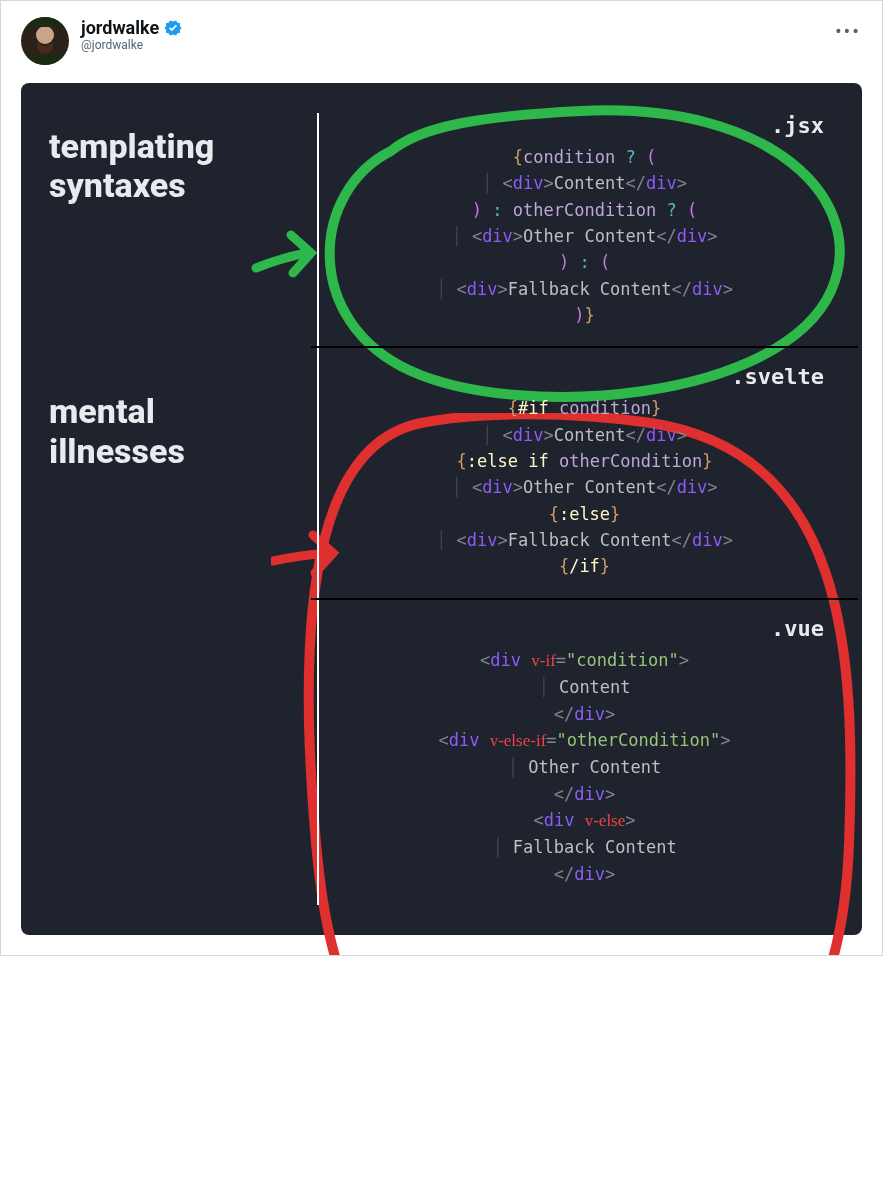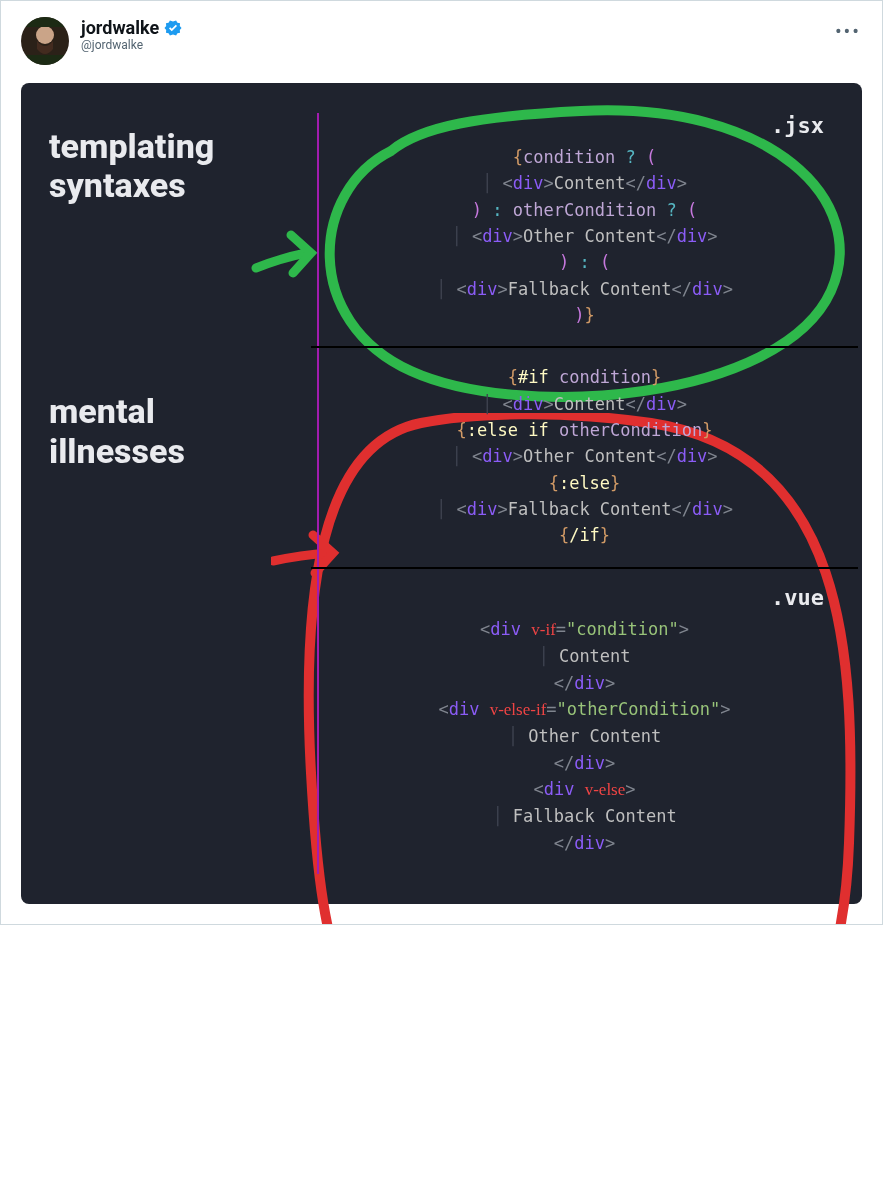--- a/index.html
+++ b/index.html
@@ -45,21 +45,21 @@
     padding: 30px 28px 30px 28px;
     position:relative;
     font-family: ui-monospace, SFMono-Regular, Menlo, Consolas, monospace;
   }
   .card-grid {
     display:grid;
     grid-template-columns: 260px 1fr;
     column-gap: 8px;
   }
   .code-col {
-    border-left: 2px solid #a21caf;
+    border-left: 2px solid #ffffff;
     padding-left: 16px;
     position:relative;
   }
   .left-label {
     font-family: -apple-system, BlinkMacSystemFont, "Segoe UI", Roboto, Helvetica, Arial, sans-serif;
     color:#e9eaee;
     font-weight:800;
     font-size:34px;
     line-height:1.15;
     margin-top:14px;
@@ -178,20 +178,21 @@
         <div class="lang-label">.jsx</div>
         <div class="code-block"><div><span class="c-brace-y">{</span><span class="c-ident">condition</span><span class="c-text"> </span><span class="c-op">?</span><span class="c-text"> </span><span class="c-paren">(</span></div><div><span class="indent-guide">│ </span><span class="c-angle">&lt;</span><span class="c-tag">div</span><span class="c-angle">&gt;</span><span class="c-text">Content</span><span class="c-angle">&lt;/</span><span class="c-tag">div</span><span class="c-angle">&gt;</span></div><div><span class="c-paren">)</span><span class="c-text"> </span><span class="c-op">:</span><span class="c-text"> </span><span class="c-ident">otherCondition</span><span class="c-text"> </span><span class="c-op">?</span><span class="c-text"> </span><span class="c-paren">(</span></div><div><span class="indent-guide">│ </span><span class="c-angle">&lt;</span><span class="c-tag">div</span><span class="c-angle">&gt;</span><span class="c-text">Other Content</span><span class="c-angle">&lt;/</span><span class="c-tag">div</span><span class="c-angle">&gt;</span></div><div><span class="c-paren">)</span><span class="c-text"> </span><span class="c-op">:</span><span class="c-text"> </span><span class="c-paren">(</span></div><div><span class="indent-guide">│ </span><span class="c-angle">&lt;</span><span class="c-tag">div</span><span class="c-angle">&gt;</span><span class="c-text">Fallback Content</span><span class="c-angle">&lt;/</span><span class="c-tag">div</span><span class="c-angle">&gt;</span></div><div><span class="c-paren">)</span><span class="c-brace-y">}</span></div></div>
         <hr class="hr">
       </div>
 
       <div>
         <div class="left-label second" style="white-space:pre-line">mental
 illnesses</div>
       </div>
       <div class="code-col">
+        <div class="lang-label">.svelte</div>
         <div class="code-block"><div><span class="c-brace-y">{</span><span class="c-key">#if</span><span class="c-text"> </span><span class="c-ident">condition</span><span class="c-brace-y">}</span></div><div><span class="indent-guide">│ </span><span class="c-angle">&lt;</span><span class="c-tag">div</span><span class="c-angle">&gt;</span><span class="c-text">Content</span><span class="c-angle">&lt;/</span><span class="c-tag">div</span><span class="c-angle">&gt;</span></div><div><span class="c-brace-y">{</span><span class="c-key">:else if</span><span class="c-text"> </span><span class="c-ident">otherCondition</span><span class="c-brace-y">}</span></div><div><span class="indent-guide">│ </span><span class="c-angle">&lt;</span><span class="c-tag">div</span><span class="c-angle">&gt;</span><span class="c-text">Other Content</span><span class="c-angle">&lt;/</span><span class="c-tag">div</span><span class="c-angle">&gt;</span></div><div><span class="c-brace-y">{</span><span class="c-key">:else</span><span class="c-brace-y">}</span></div><div><span class="indent-guide">│ </span><span class="c-angle">&lt;</span><span class="c-tag">div</span><span class="c-angle">&gt;</span><span class="c-text">Fallback Content</span><span class="c-angle">&lt;/</span><span class="c-tag">div</span><span class="c-angle">&gt;</span></div><div><span class="c-brace-y">{</span><span class="c-key">/if</span><span class="c-brace-y">}</span></div></div>
         <hr class="hr">
         <div class="lang-label">.vue</div>
         <div class="code-block"><div><span class="c-angle">&lt;</span><span class="c-tag">div</span><span class="c-text"> </span><span class="c-attr">v-if</span><span class="c-angle">=</span><span class="c-str">"condition"</span><span class="c-angle">&gt;</span></div><div><span class="indent-guide">│ </span><span class="c-text">Content</span></div><div><span class="c-angle">&lt;/</span><span class="c-tag">div</span><span class="c-angle">&gt;</span></div><div><span class="c-angle">&lt;</span><span class="c-tag">div</span><span class="c-text"> </span><span class="c-attr">v-else-if</span><span class="c-angle">=</span><span class="c-str">"otherCondition"</span><span class="c-angle">&gt;</span></div><div><span class="indent-guide">│ </span><span class="c-text">Other Content</span></div><div><span class="c-angle">&lt;/</span><span class="c-tag">div</span><span class="c-angle">&gt;</span></div><div><span class="c-angle">&lt;</span><span class="c-tag">div</span><span class="c-text"> </span><span class="c-attr">v-else</span><span class="c-angle">&gt;</span></div><div><span class="indent-guide">│ </span><span class="c-text">Fallback Content</span></div><div><span class="c-angle">&lt;/</span><span class="c-tag">div</span><span class="c-angle">&gt;</span></div></div>
       </div>
     </div>
   </div>
 </div>
 
 </body></html>

